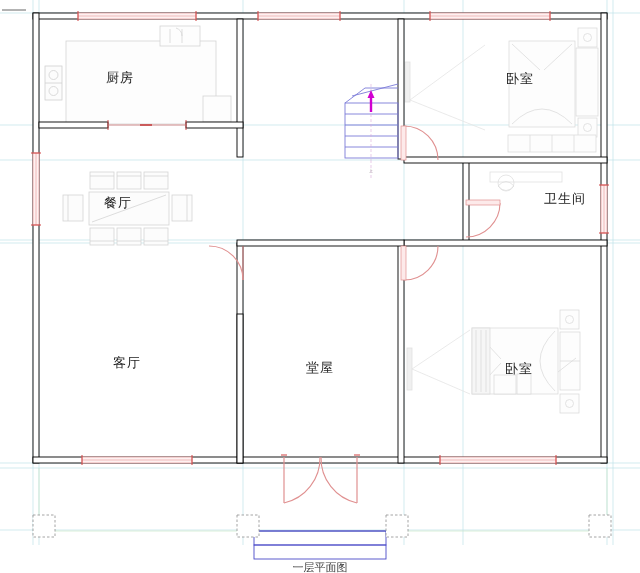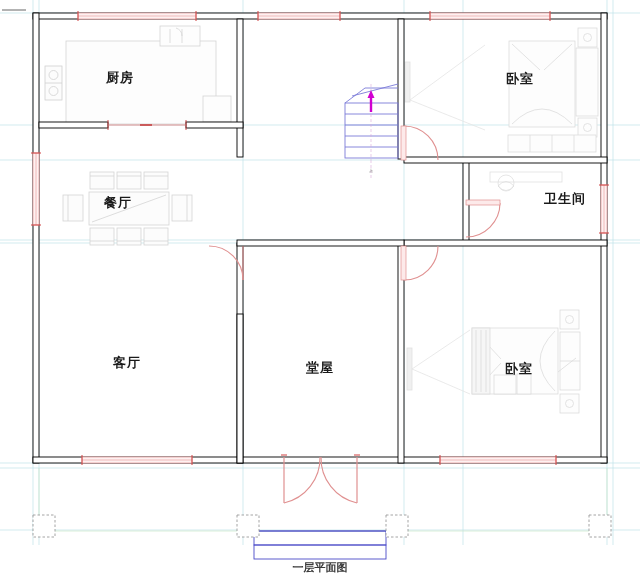--- a/index.html
+++ b/index.html
@@ -11,21 +11,20 @@
     width: 640px;
     height: 573px;
     overflow: hidden;
     font-family: "DejaVu Sans", "Liberation Sans", sans-serif;
   }
   #plan-root {
     position: relative;
     width: 640px;
     height: 573px;
     background: #d946ef;
-    font-weight: bold;
   }
   svg#floorplan {
     display: block;
     width: 640px;
     height: 573px;
   }
   .room-label {
     font-family: "DejaVu Sans", "Liberation Sans", sans-serif;
     font-size: 13px;
     fill: #1a1a1a;

